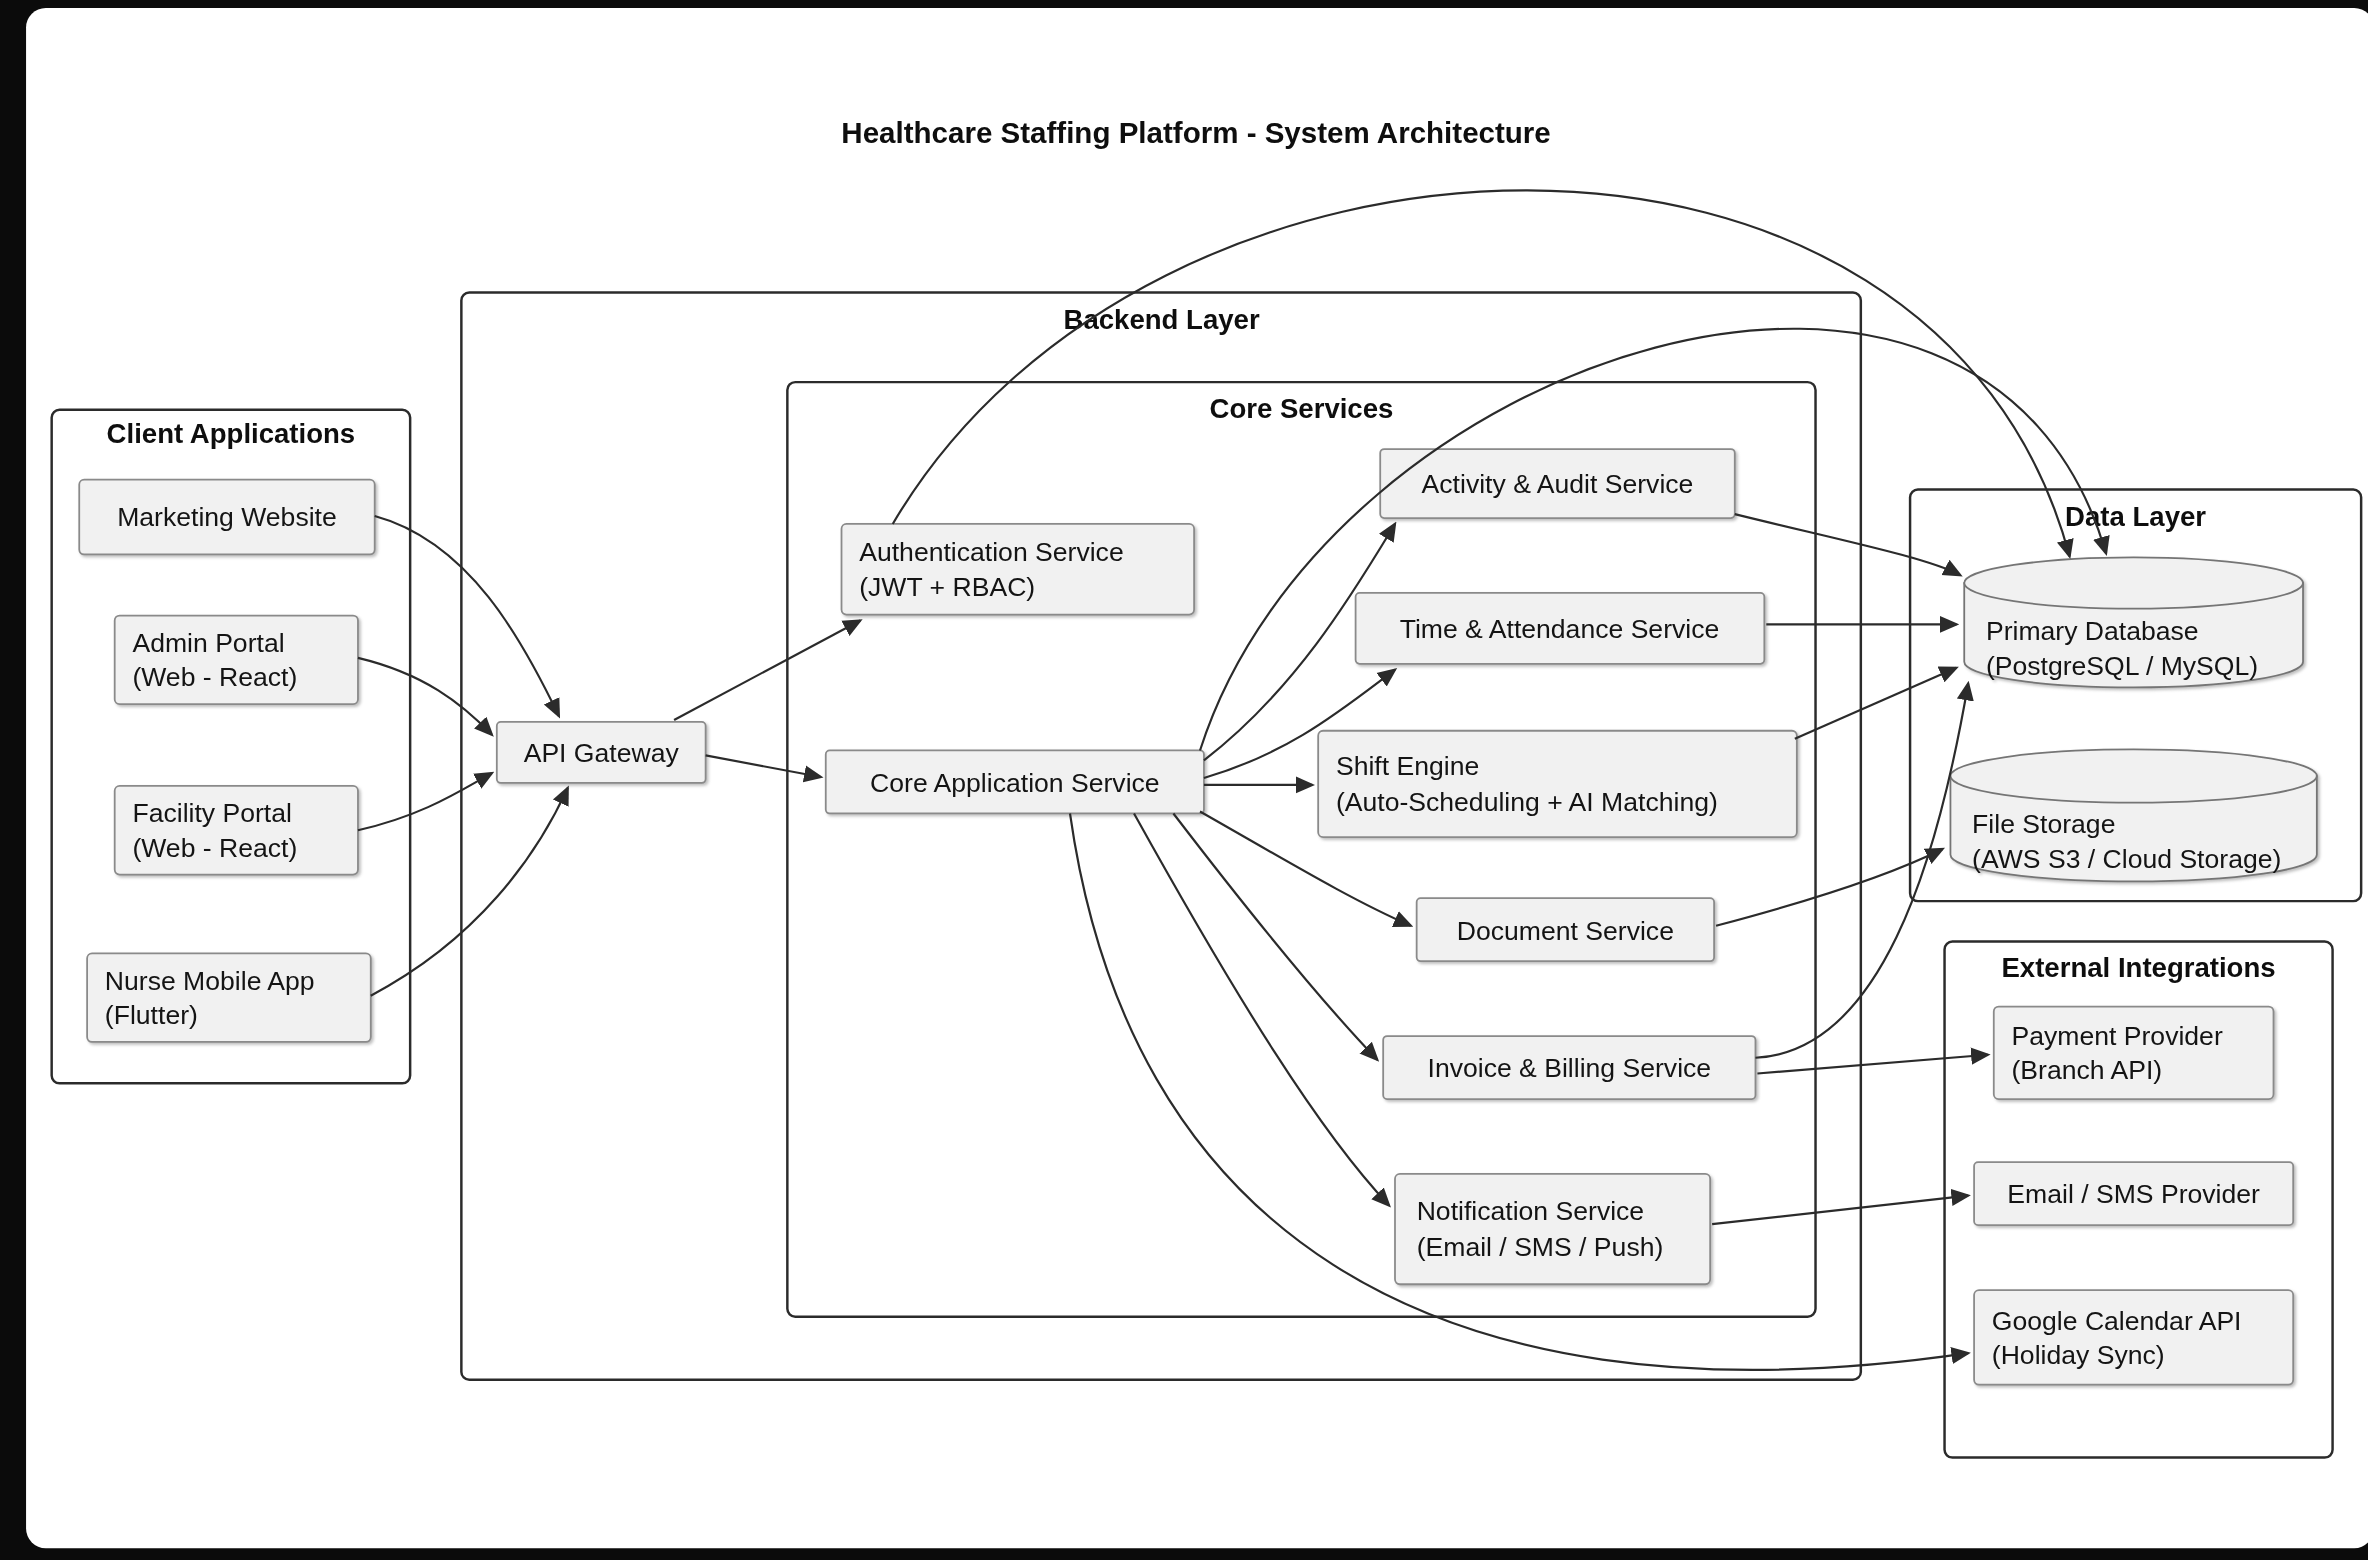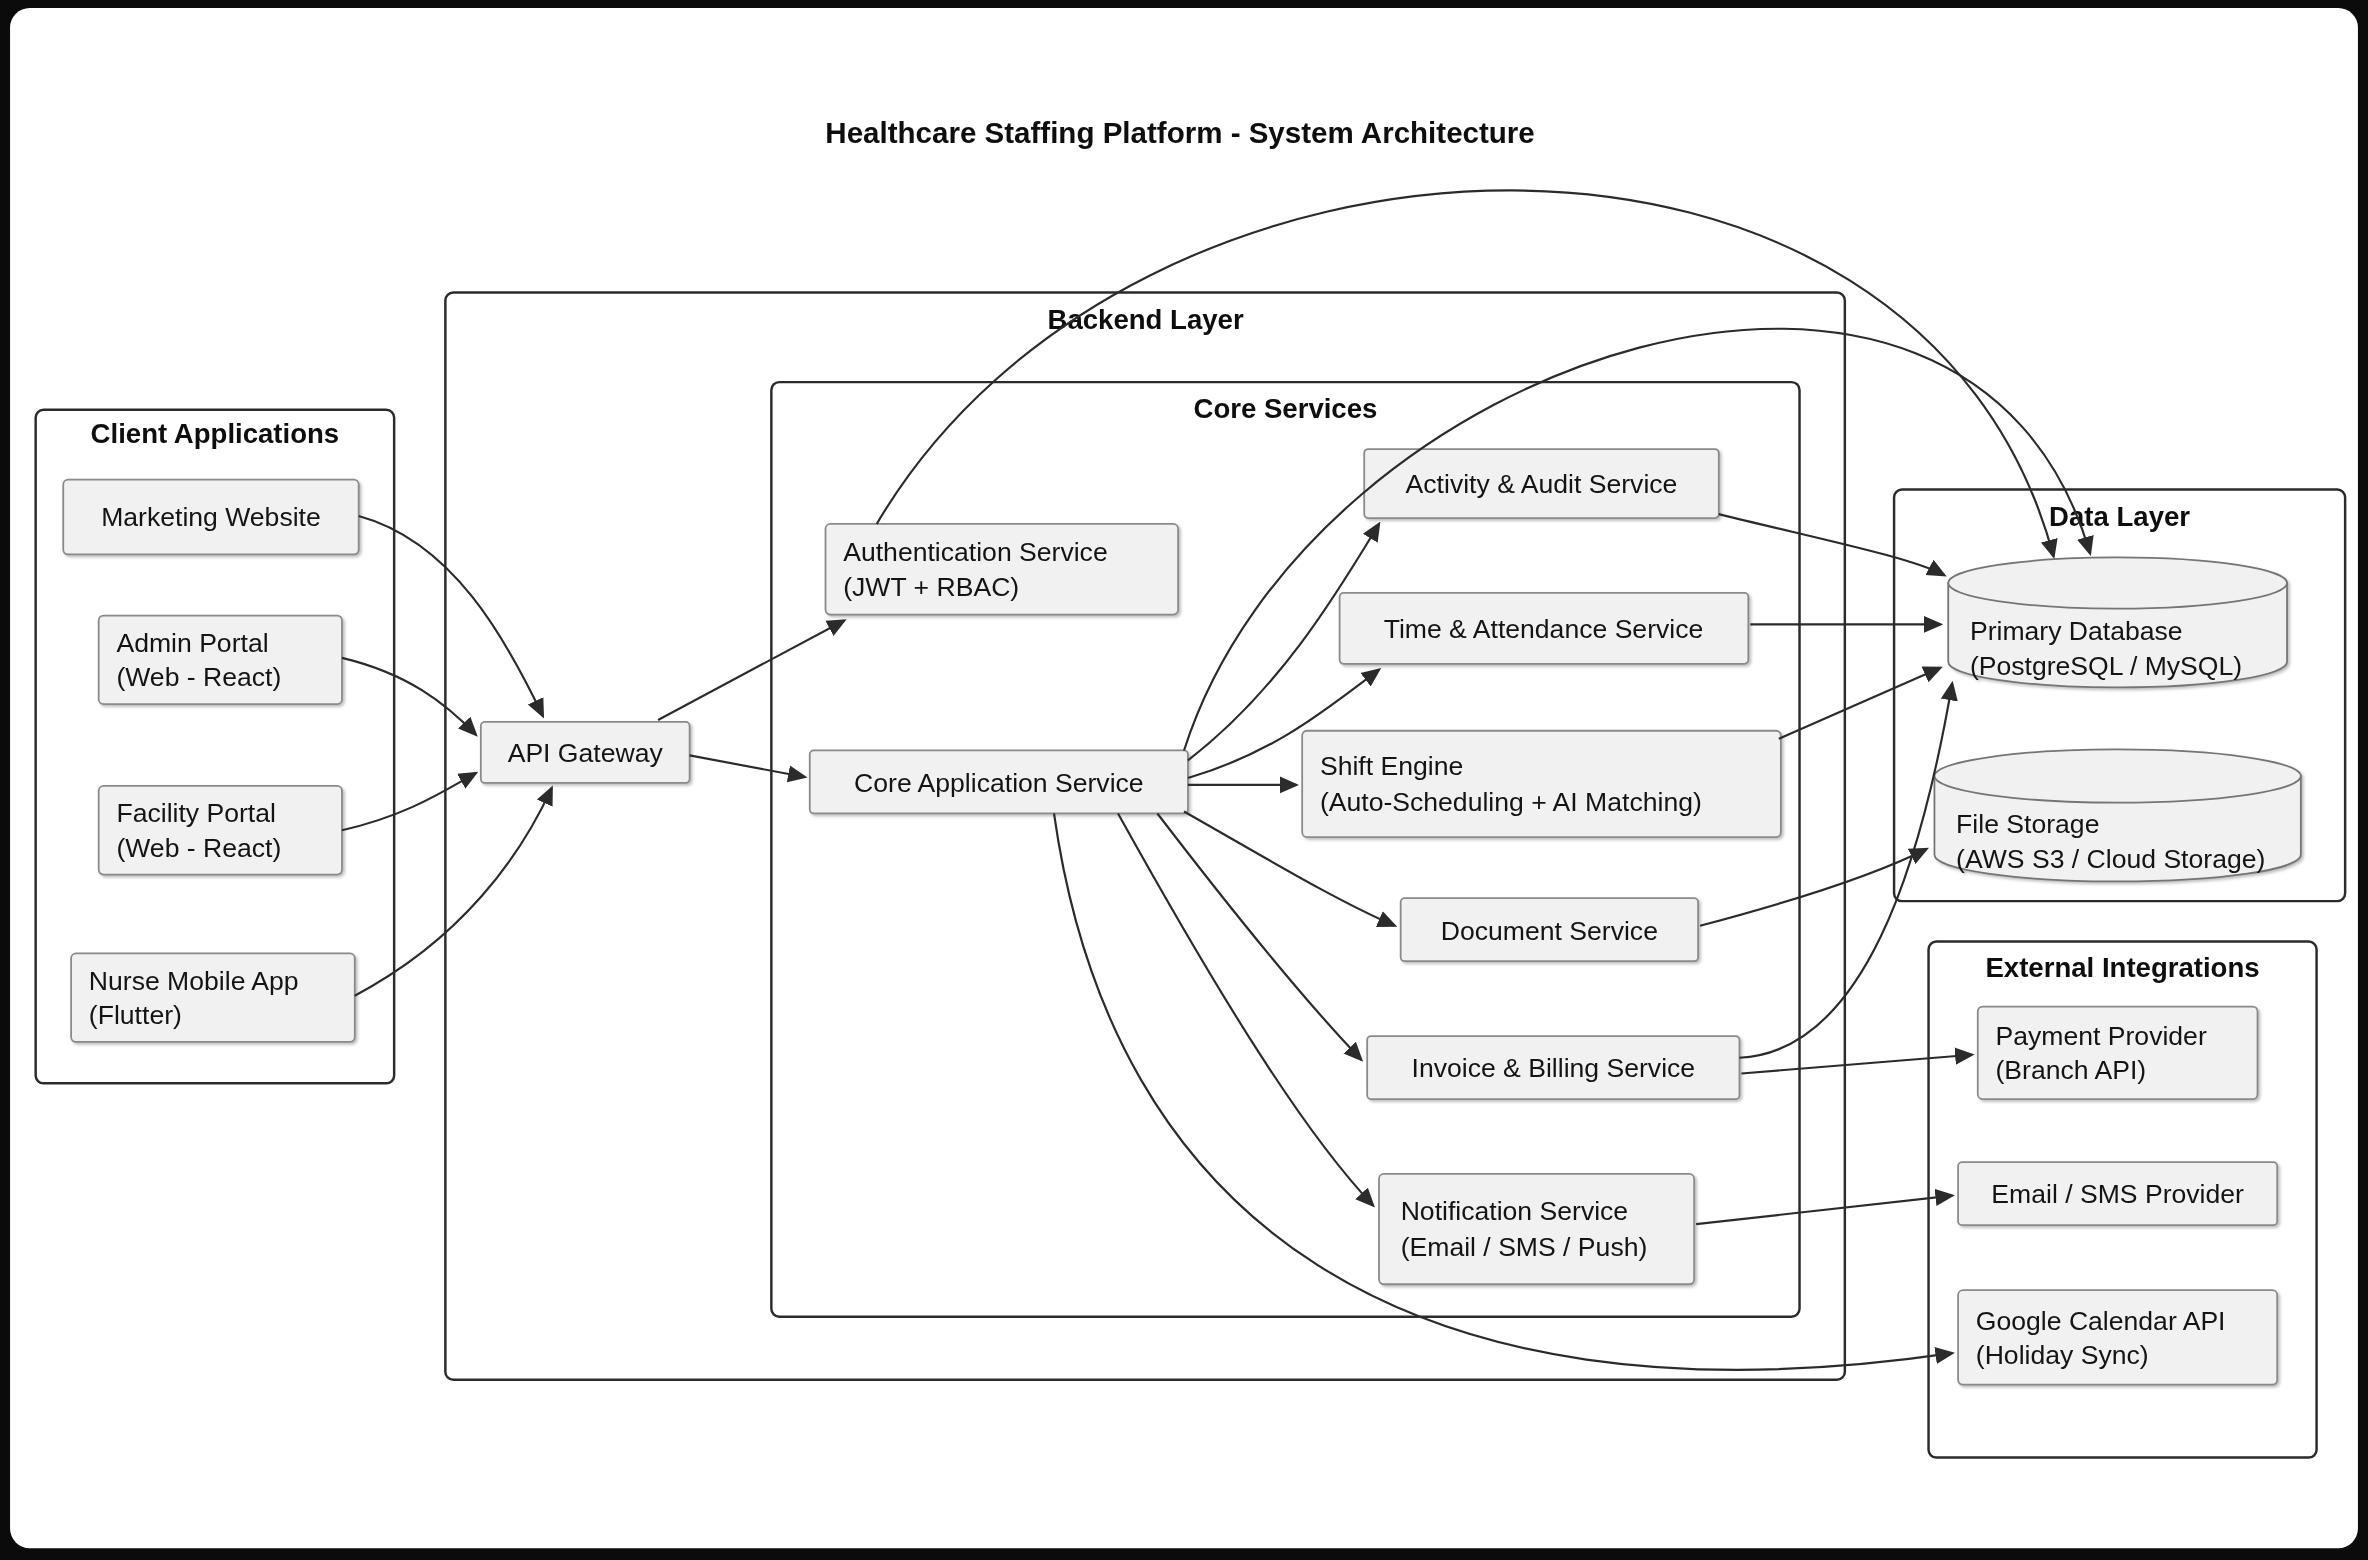--- a/index.html
+++ b/index.html
@@ -1,16 +1,16 @@
 <!DOCTYPE html>
 <html><head>
 <meta charset="utf-8">
 <style>
   html, body { margin: 0; padding: 0; background: #0b0b0b; }
-  .stage { width: 2188px; height: 1560px; position: relative; background: #0b0b0b; }
+  .stage { width: 2188px; height: 1560px; position: relative; background: #0b0b0b; padding-left: 16px; }
   svg { display: block; width: 2368px; height: 1560px; }
   .page-bg { fill: #ffffff; }
   .group-rect { fill: none; stroke: #2b2b2b; stroke-width: 2.5; }
   .node-rect { fill: #f1f1f1; stroke: #8a8a8a; stroke-width: 1.8; }
   .node { filter: drop-shadow(2.5px 2.5px 1.5px rgba(110,110,110,0.45)); }
   .cyl { fill: #f1f1f1; stroke: #757575; stroke-width: 1.8; }
   .edge { fill: none; stroke: #2b2b2b; stroke-width: 2.2; }
   .t  { font: 27px "Liberation Sans", "DejaVu Sans", sans-serif; fill: #141414; }
   .tc { text-anchor: middle; }
   .gl { font: bold 28px "Liberation Sans", "DejaVu Sans", sans-serif; fill: #0e0e0e; text-anchor: middle; }

